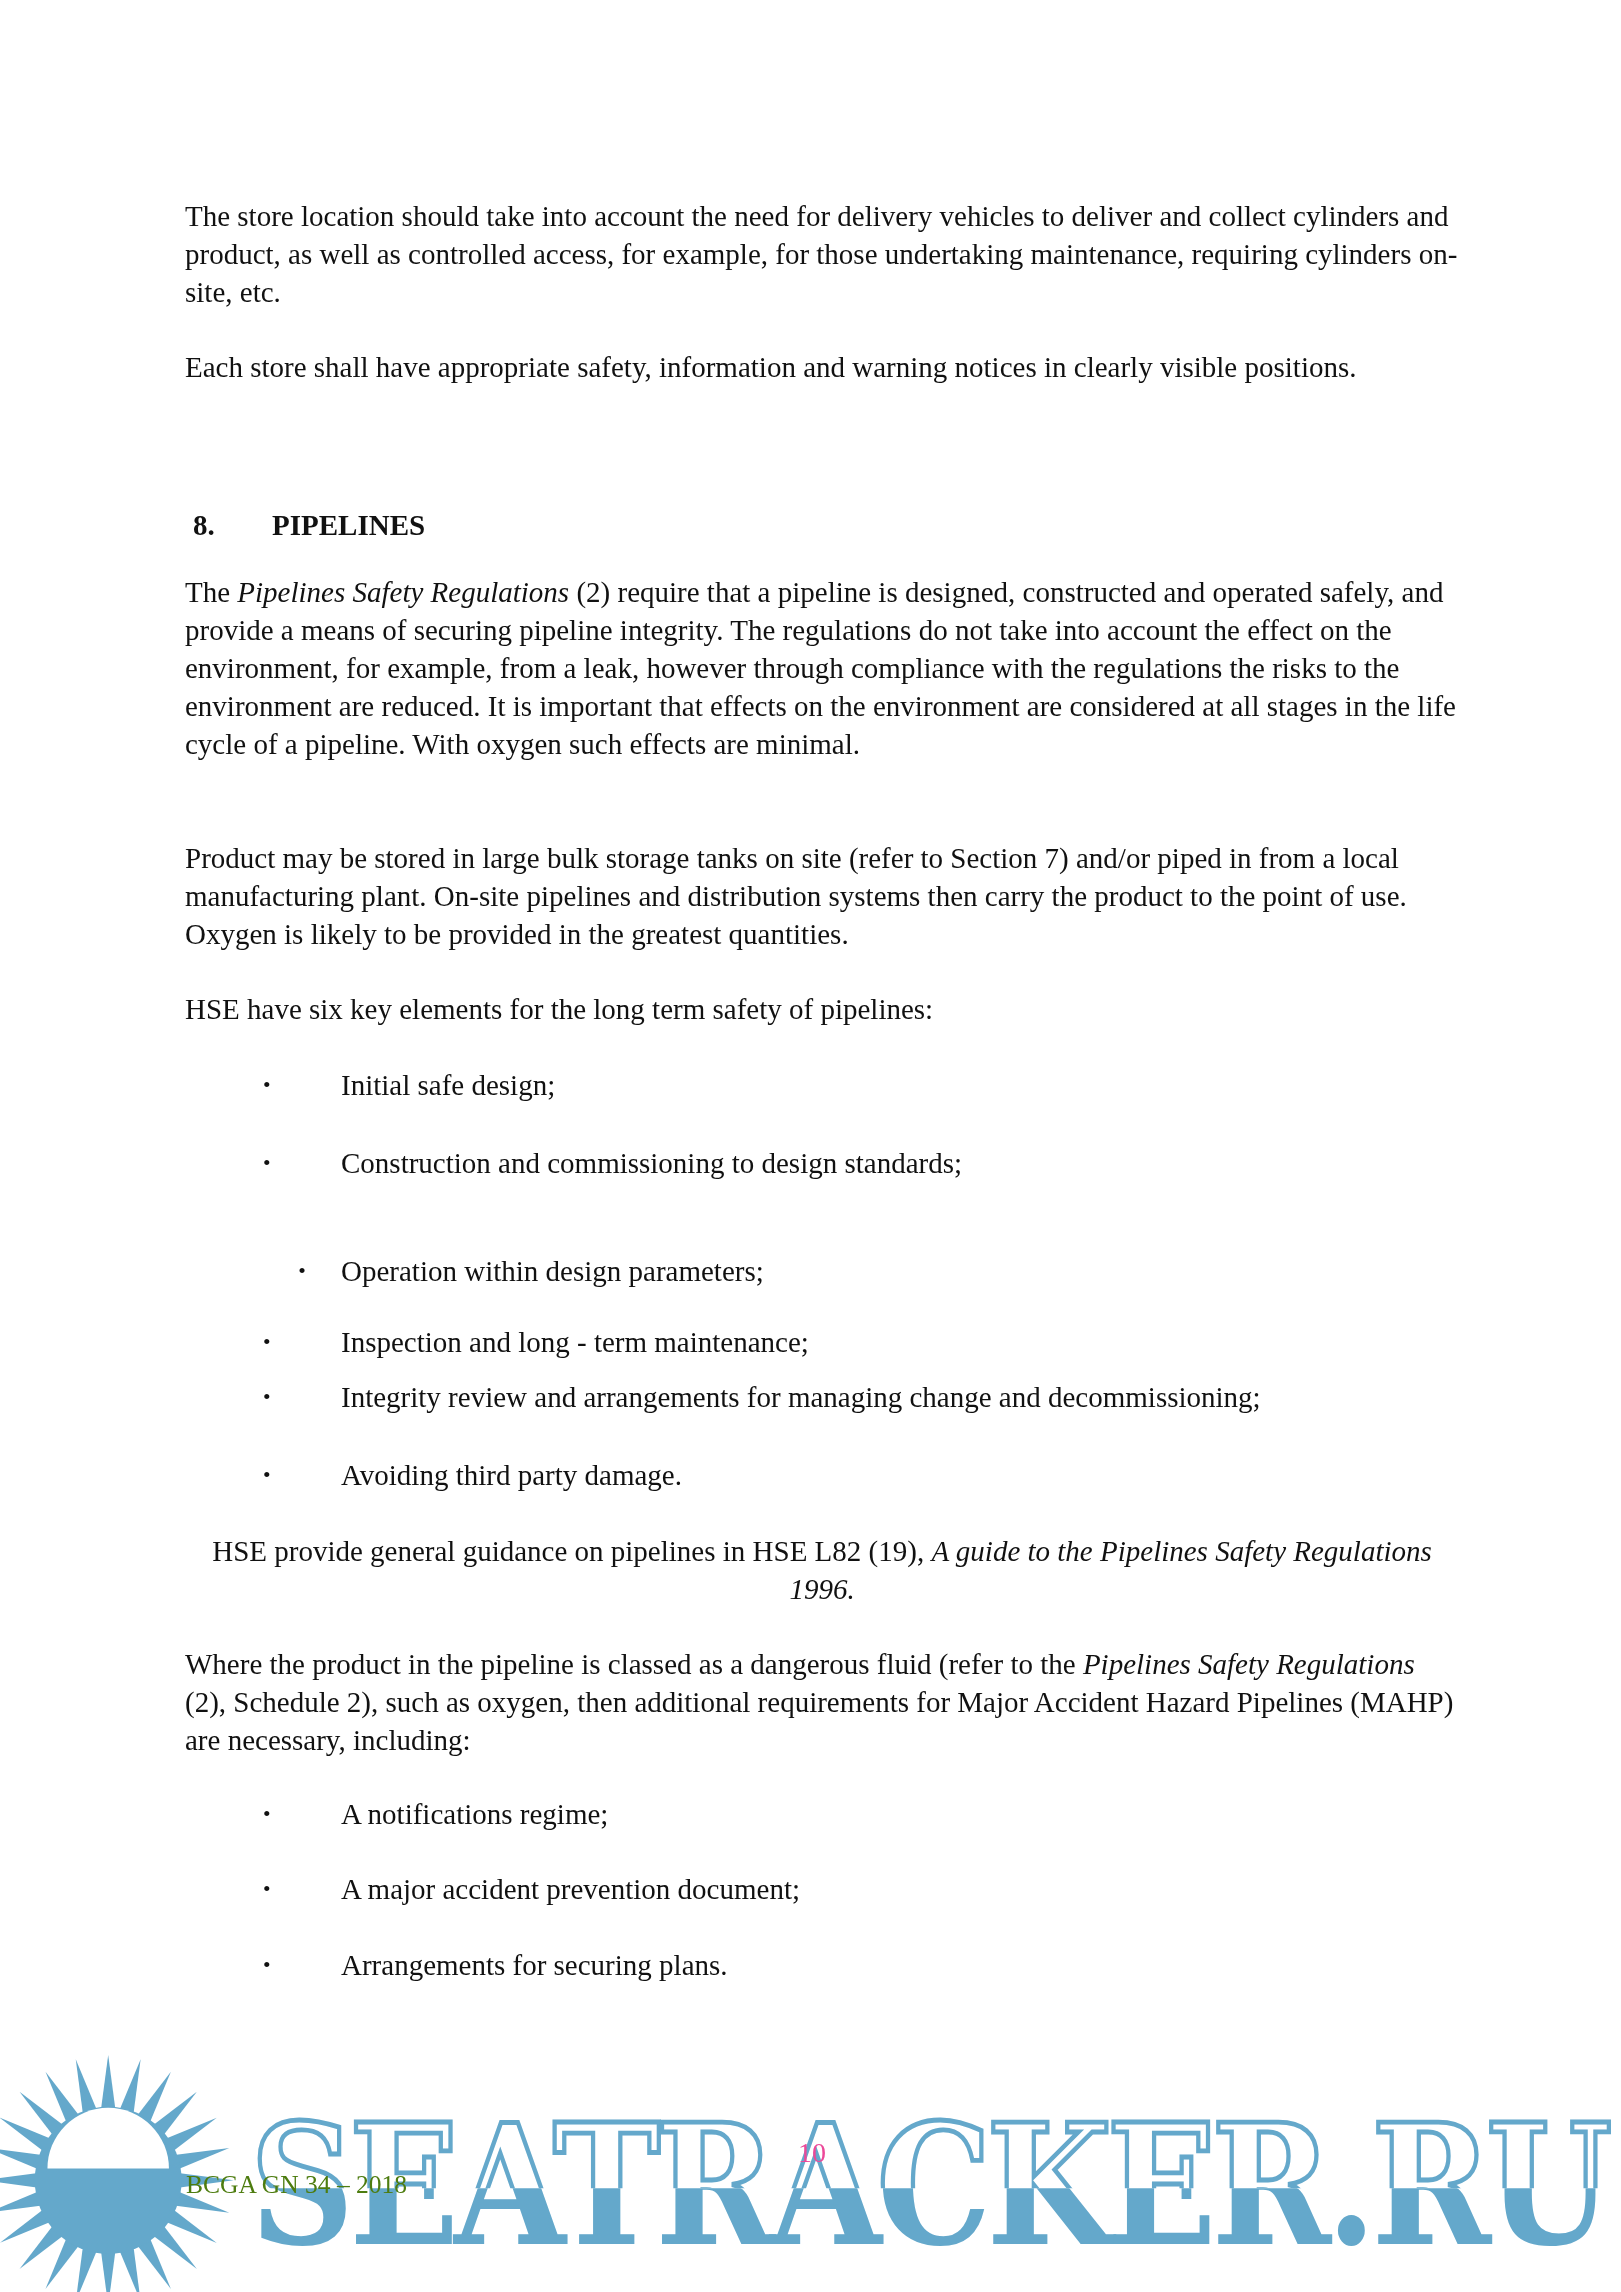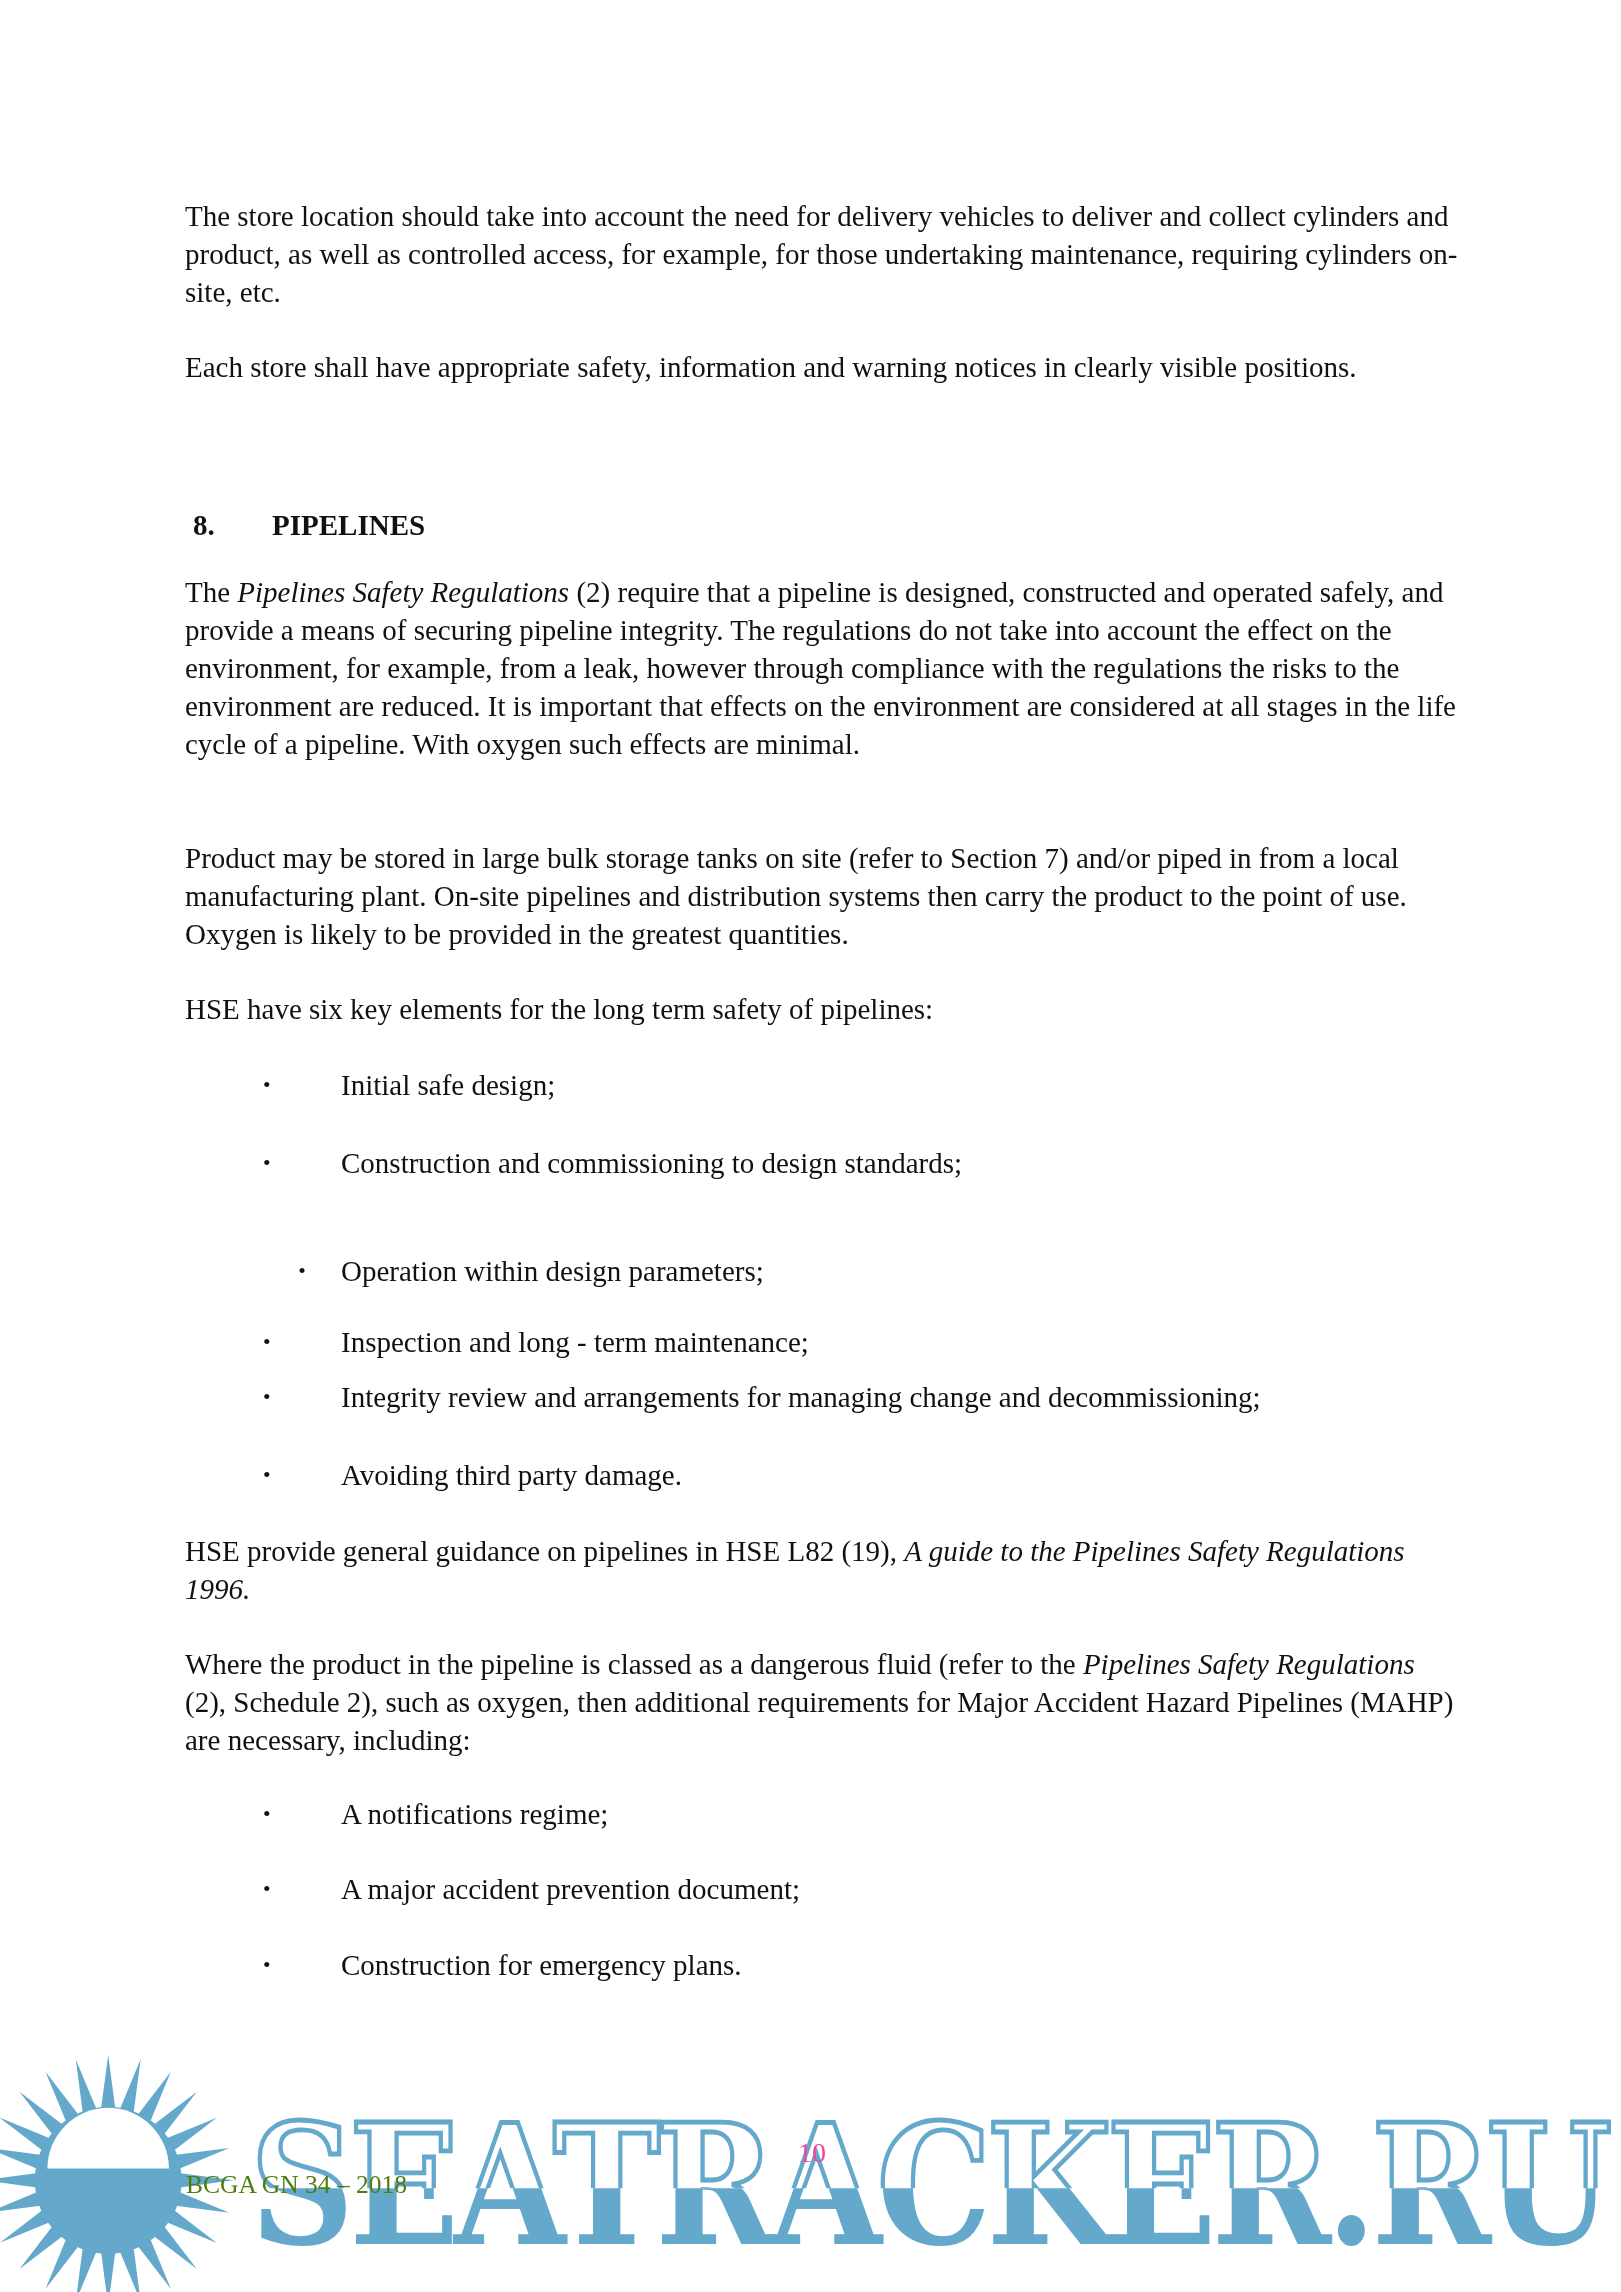--- a/index.html
+++ b/index.html
@@ -34,27 +34,27 @@
 
   <p class="para" style="top:990px;">HSE have six key elements for the long term safety of pipelines:</p>
 
   <div class="bullet" style="top:1067px;"><span class="dot">•</span><span>Initial safe design;</span></div>
   <div class="bullet" style="top:1145px;"><span class="dot">•</span><span>Construction and commissioning to design standards;</span></div>
   <div class="bullet" style="top:1253px;text-align:center;"><span class="dot">•</span><span>Operation within design parameters;</span></div>
   <div class="bullet" style="top:1301px;margin-top:23px;"><span class="dot">•</span><span>Inspection and long - term maintenance;</span></div>
   <div class="bullet" style="top:1379px;"><span class="dot">•</span><span>Integrity review and arrangements for managing change and decommissioning;</span></div>
   <div class="bullet" style="top:1457px;"><span class="dot">•</span><span>Avoiding third party damage.</span></div>
 
-  <p class="para" style="top:1532px;"><span>HSE provide general guidance on pipelines in HSE L82 (19), </span><i>A guide to the Pipelines Safety Regulations 1996.</i></p>
+  <p class="para" style="top:1532px;text-align:center;"><span>HSE provide general guidance on pipelines in HSE L82 (19), </span><i>A guide to the Pipelines Safety Regulations 1996.</i></p>
 
   <p class="para" style="top:1645px;"><span>Where the product in the pipeline is classed as a dangerous fluid (refer to the </span><i>Pipelines Safety Regulations</i><span> (2), Schedule 2), such as oxygen, then additional requirements for Major Accident Hazard Pipelines (MAHP) are necessary, including:</span></p>
 
   <div class="bullet" style="top:1796px;"><span class="dot">•</span><span>A notifications regime;</span></div>
   <div class="bullet" style="top:1871px;"><span class="dot">•</span><span>A major accident prevention document;</span></div>
-  <div class="bullet" style="top:1947px;"><span class="dot">•</span><span>Construction for emergency plans.</span></div>
+  <div class="bullet" style="top:1947px;"><span class="dot">•</span><span>Arrangements for securing plans.</span></div>
 
   <svg class="watermark" viewBox="0 0 1654 244" width="1621" height="239">
     <g transform="translate(110,130)">
       <g fill="#64a8cb">
         <polygon points="0,-128 9,-60 -9,-60"></polygon>
         <polygon points="0,-128 9,-60 -9,-60" transform="rotate(15)"></polygon>
         <polygon points="0,-128 9,-60 -9,-60" transform="rotate(30)"></polygon>
         <polygon points="0,-128 9,-60 -9,-60" transform="rotate(45)"></polygon>
         <polygon points="0,-128 9,-60 -9,-60" transform="rotate(60)"></polygon>
         <polygon points="0,-128 9,-60 -9,-60" transform="rotate(75)"></polygon>

